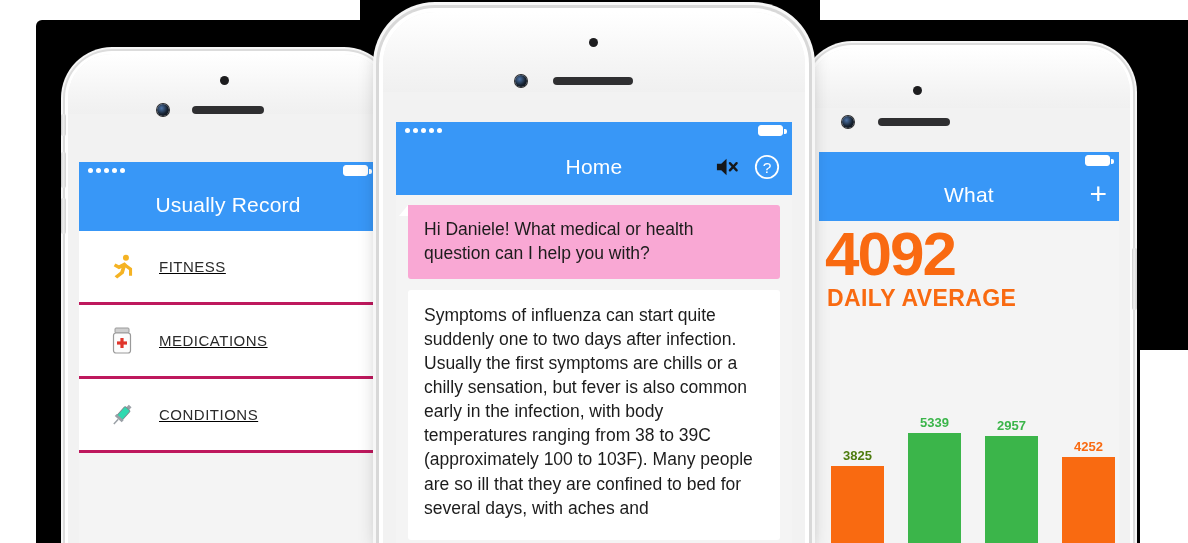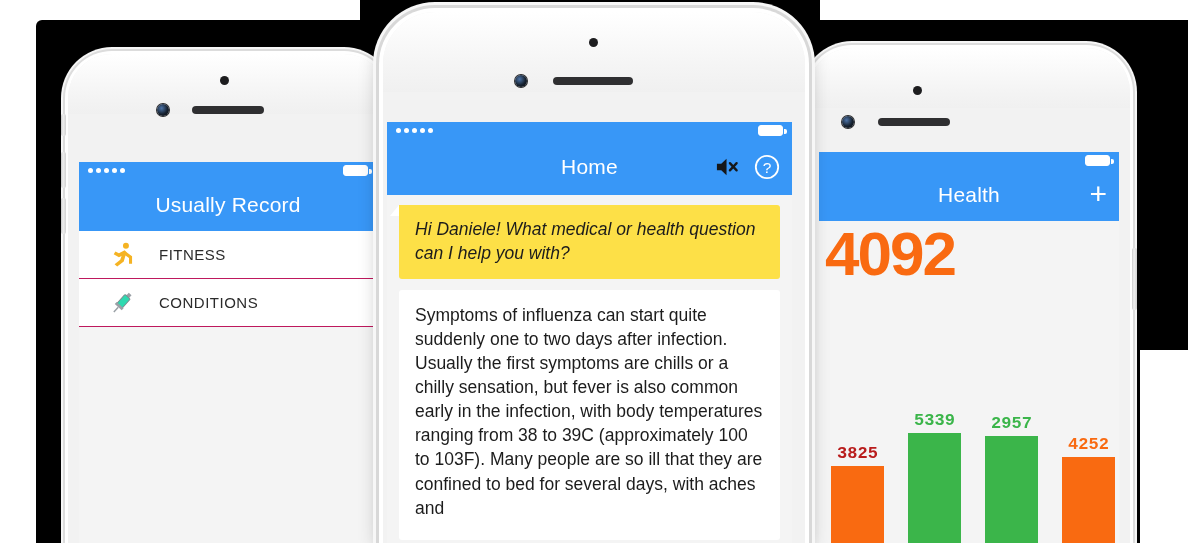--- a/index.html
+++ b/index.html
@@ -103,21 +103,21 @@
   .side-btn.right-side { right: -7px; width: 5px; }
 
   
   .screen {
     position: absolute;
     left: 11px; right: 11px;
     top: 108px; bottom: 0;
     background: #f4f4f4;
     overflow: hidden;
   }
-  .phone-mid .screen { left: 4px; right: 13px; top: 110px; }
+  .phone-mid .screen { left: 13px; right: 13px; top: 110px; }
   .phone-right .screen { top: 104px; }
 
   
   .statusbar {
     height: 17px;
     background: #3897f7;
     display: flex;
     align-items: center;
     justify-content: space-between;
     padding: 0 9px;
@@ -171,26 +171,27 @@
     color: #ffffff;
     font-size: 30px;
     font-weight: 300;
     line-height: 1;
     margin-top: -3px;
   }
 
   
   .list { background: #ffffff; }
   .list-row {
-    height: 48px;
+    height: 74px;
     display: flex;
     align-items: center;
     padding-left: 22px;
-    border-bottom: 1px solid #be185d;
-    background: #ffffff;
+    border-bottom: 3px solid #be185d;
+    background: #ffffff;
+    text-decoration: underline;
   }
   .list-row .ico {
     width: 42px;
     display: flex;
     align-items: center;
     justify-content: center;
     flex: 0 0 42px;
   }
   .list-row .lbl {
     font-size: 15px;
@@ -207,24 +208,23 @@
     height: calc(100% - 69px);
   }
   .bubble {
     position: relative;
     padding: 13px 16px;
     font-size: 17.5px;
     line-height: 1.36;
     margin-bottom: 11px;
   }
   .bubble.them {
-    background: #fde047;
+    background: #f9a8d4;
     color: #1c1c1c;
     border-radius: 0 3px 3px 3px;
-    font-style: italic;
   }
   .bubble.them::before {
     content: "";
     position: absolute;
     left: -9px; top: 0;
     border-style: solid;
     border-width: 0 0 11px 9px;
     border-color: transparent transparent #ffffff transparent;
   }
   .bubble.me {
@@ -282,24 +282,23 @@
   }
   .bar-col {
     flex: 1;
     display: flex;
     flex-direction: column;
     align-items: center;
     justify-content: flex-end;
     height: 100%;
   }
   .bar-val {
-    font-size: 17px;
+    font-size: 13px;
     font-weight: 700;
     margin-bottom: 3px;
-    font-family: Liberation Mono, monospace;
   }
   .bar-rect { width: 100%; }
 
   .scrollbar {
     position: absolute;
     right: 1px;
     width: 2px;
     background: rgba(0,0,0,0.18);
     border-radius: 1px;
   }
@@ -346,20 +345,31 @@
           <span class="ico">
             <svg width="28" height="28" viewBox="0 0 32 32">
               <circle cx="20.5" cy="5.5" r="3.4" fill="#f5b323"></circle>
               <path d="M19 10.5 L12.5 14 L8.5 12 L6.5 15.2 L12.5 18.6 L15.5 17 L14 21.5 L7.5 26.5 L10.5 29 L18 23.5 L20 16.5 L24 19.5 L24 26 L27.5 26 L27.5 17.5 L22 13.5 Z" fill="#f5b323"></path>
             </svg>
           </span>
           <span class="lbl">FITNESS</span>
         </div>
 
 
+        <div class="list-row">
+          <span class="ico">
+            <svg width="24" height="30" viewBox="0 0 24 30">
+              <rect x="5" y="2" width="14" height="5" rx="1" fill="#cfcfcf" stroke="#9a9a9a" stroke-width="1"></rect>
+              <rect x="3.5" y="7" width="17" height="20" rx="2.5" fill="#fcfcfc" stroke="#9a9a9a" stroke-width="1.2"></rect>
+              <rect x="10.4" y="12" width="3.2" height="10" fill="#e0352b"></rect>
+              <rect x="7" y="15.4" width="10" height="3.2" fill="#e0352b"></rect>
+            </svg>
+          </span>
+          <span class="lbl">MEDICATIONS</span>
+        </div>
 
 
         <div class="list-row">
           <span class="ico">
             <svg width="30" height="30" viewBox="0 0 32 32">
               <g transform="rotate(42 16 16)">
                 <rect x="14" y="3" width="4" height="4" fill="#9aa0a6"></rect>
                 <rect x="12.2" y="7" width="7.6" height="13" rx="1" fill="#2fd9b0" stroke="#7f868c" stroke-width="1"></rect>
                 <rect x="11" y="19" width="10" height="3" fill="#9aa0a6"></rect>
                 <rect x="15.2" y="22" width="1.6" height="7" fill="#9aa0a6"></rect>
@@ -388,32 +398,33 @@
           <i></i>
             <i></i>
             <i></i>
             <i></i>
             <i></i>
         </div>
         <div class="battery"></div>
       </div>
 
       <div class="navbar">
-        <span class="title">Health</span>
+        <span class="title">What</span>
         <span class="nav-right">
           <span class="plus-icon">+</span>
         </span>
       </div>
 
       <div class="steps-body">
         <div class="big-number">4092</div>
+        <div class="avg-label">DAILY AVERAGE</div>
 
         <div class="bars">
           <div class="bar-col">
-            <span class="bar-val" style="color: #b91c1c; margin-top: 28px;">3825</span>
+            <span class="bar-val" style="color: #4d7c0f; margin-top: 28px;">3825</span>
             <span class="bar-rect" style="height: 82.9831px; background: rgb(249, 106, 17);"></span>
           </div>
           <div class="bar-col">
             <span class="bar-val" style="color: rgb(59, 181, 74);">5339</span>
             <span class="bar-rect" style="height: 115.829px; background: rgb(59, 181, 74);"></span>
           </div>
           <div class="bar-col">
             <span class="bar-val" style="color: rgb(59, 181, 74);">2957</span>
             <span class="bar-rect" style="height: 113.508px; background: rgb(59, 181, 74);"></span>
           </div>

